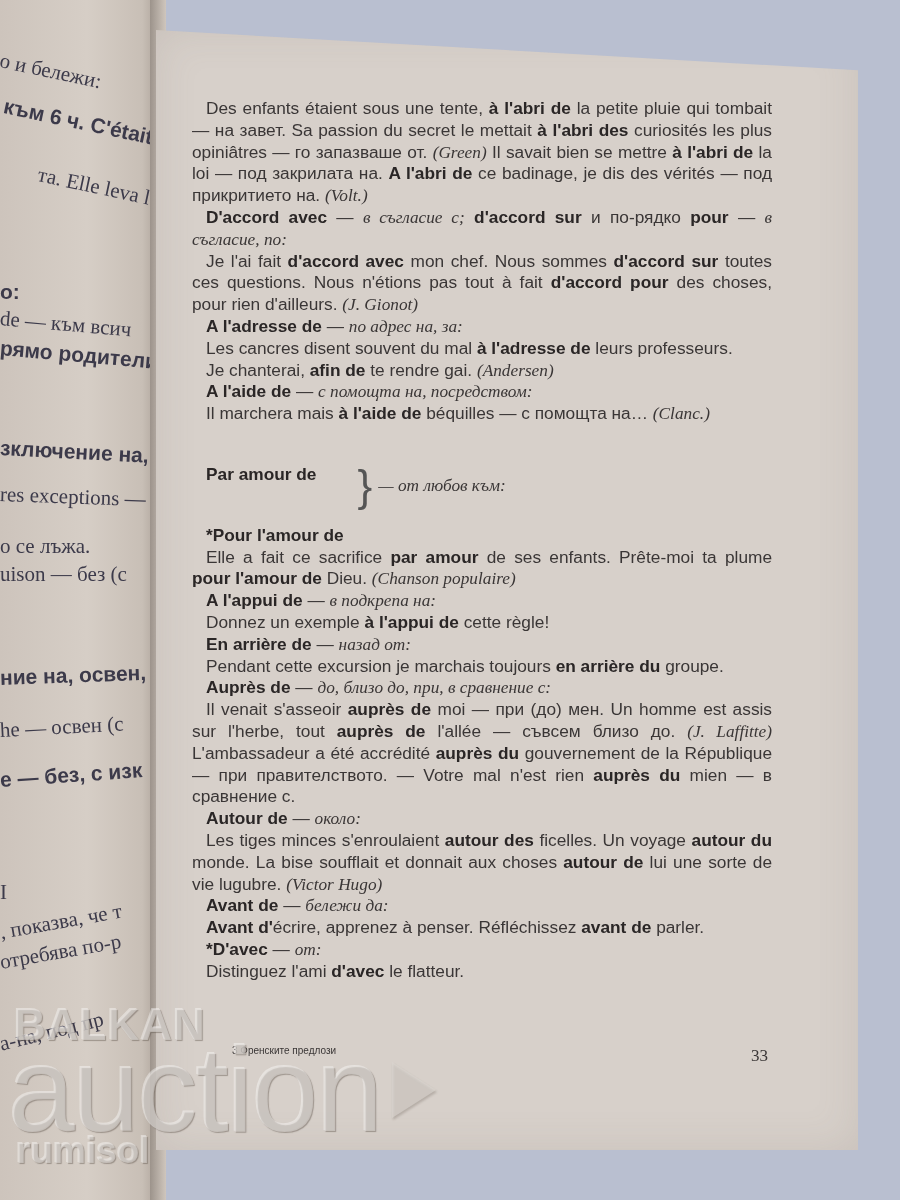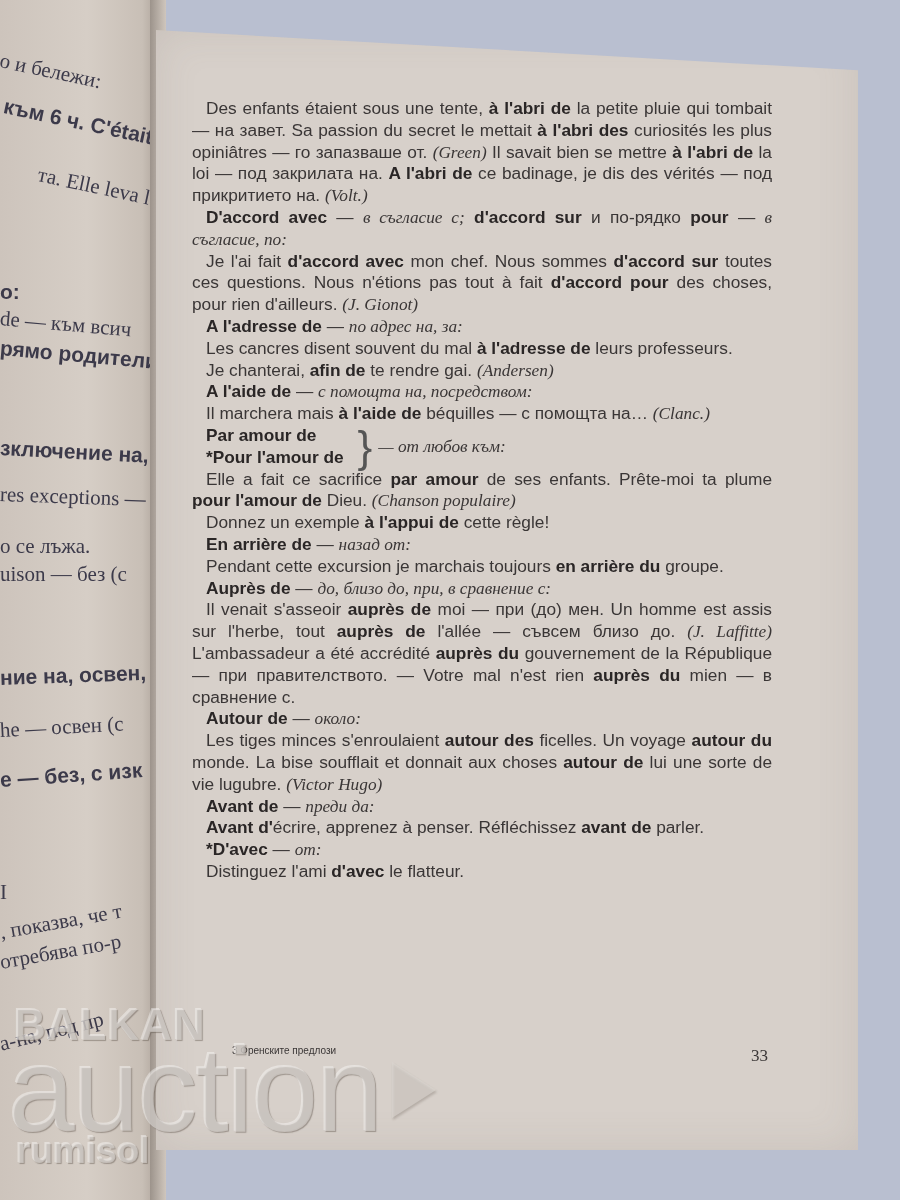--- a/index.html
+++ b/index.html
@@ -33,21 +33,21 @@
   }
   .text-col {
     position:absolute; left:192px; top:98px; width:580px;
     font-family:"Liberation Sans Narrow","Liberation Sans", sans-serif;
     font-size:17.3px; line-height:21.8px; color:#3a3636;
     text-align:justify;
   }
   .text-col p { margin:0; }
   .text-col .ind { text-indent:14px; }
   .text-col .head { padding-left:14px; }
-  .text-col b { color:#2a2626; }
+  .text-col b { color:#2a2626;margin-top:39px; }
   .text-col i { font-family:"Liberation Serif", serif; }
   .brace-row { display:flex; align-items:center; padding-left:14px; }
   .brace-row .pair { display:flex; flex-direction:column; }
   .brace-row .brace { font-size:44px; line-height:40px; margin:0 6px 0 14px; font-weight:100; color:#555; }
   .footer-left {
     position:absolute; left:232px; top:1045px; font-size:10px; color:#3a3636;
     font-family:"Liberation Sans", sans-serif;
   }
   .page-num {
     position:absolute; left:751px; top:1046px; font-size:17px; color:#3a3636;
@@ -101,28 +101,29 @@
     <p class="ind">Il marchera mais <b>à l'aide de</b> béquilles — с помощта на… <i>(Clanc.)</i></p>
     <div class="brace-row">
       <div class="pair">
         <b>Par amour de</b>
         <b>*Pour l'amour de</b>
       </div>
       <span class="brace">}</span>
       <i>— от любов към:</i>
     </div>
     <p class="ind">Elle a fait ce sacrifice <b>par amour</b> de ses enfants. Prête-moi ta plume <b>pour l'amour de</b> Dieu. <i>(Chanson populaire)</i></p>
+    <p class="head"><b>A l'appui de</b> — <i>в подкрепа на:</i></p>
     <p class="head">Donnez un exemple <b>à l'appui de</b> cette règle!</p>
     <p class="head"><b>En arrière de</b> — <i>назад от:</i></p>
     <p class="ind">Pendant cette excursion je marchais toujours <b>en arrière du</b> groupe.</p>
     <p class="head"><b>Auprès de</b> — <i>до, близо до, при, в сравнение с:</i></p>
     <p class="ind">Il venait s'asseoir <b>auprès de</b> moi — при (до) мен. Un homme est assis sur l'herbe, tout <b>auprès de</b> l'allée — съвсем близо до. <i>(J. Laffitte)</i> L'ambassadeur a été accrédité <b>auprès du</b> gouvernement de la République — при правителството. — Votre mal n'est rien <b>auprès du</b> mien — в сравнение с.</p>
     <p class="head"><b>Autour de</b> — <i>около:</i></p>
     <p class="ind">Les tiges minces s'enroulaient <b>autour des</b> ficelles. Un voyage <b>autour du</b> monde. La bise soufflait et donnait aux choses <b>autour de</b> lui une sorte de vie lugubre. <i>(Victor Hugo)</i></p>
-    <p class="head"><b>Avant de</b> — <i>преди да:</i></p>
+    <p class="head"><b>Avant de</b> — <i>бележи да:</i></p>
     <p class="ind"><b>Avant d'</b>écrire, apprenez à penser. Réfléchissez <b>avant de</b> parler.</p>
     <p class="head"><b>*D'avec</b> — <i>от:</i></p>
     <p class="head">Distinguez l'ami <b>d'avec</b> le flatteur.</p>
   </div>
 
 <div class="footer-left">3 Френските предлози</div>
 <div class="page-num">33</div>
 
 <div class="wm wm-balkan">BALKAN</div>
 <div class="wm wm-auction">auction</div>

